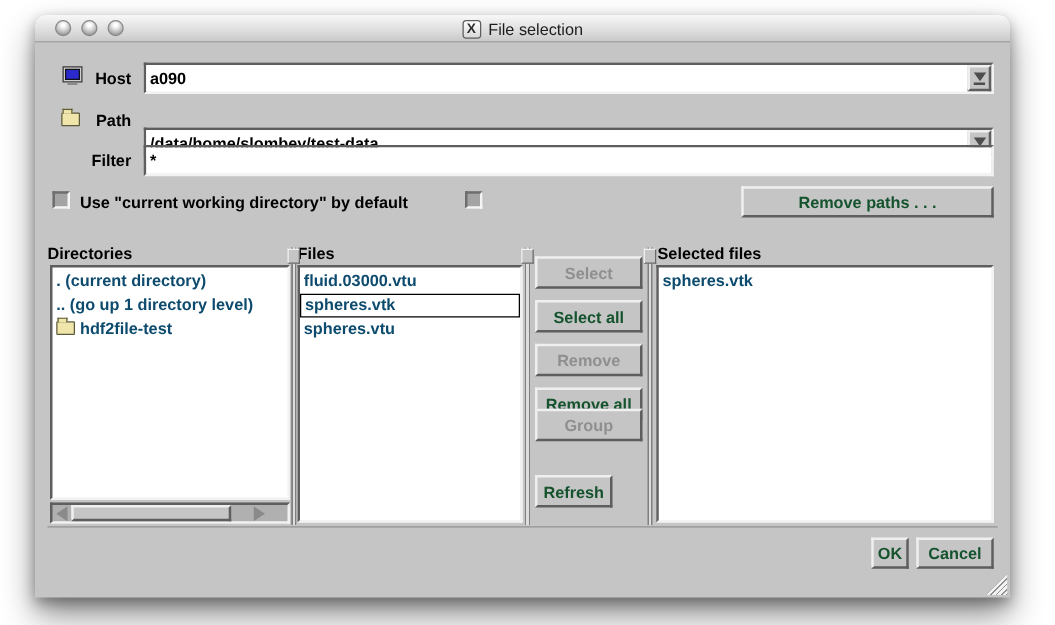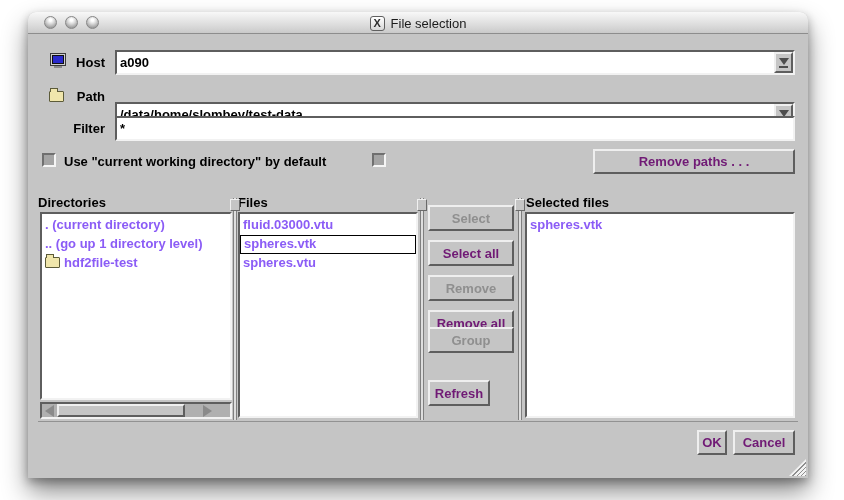--- a/index.html
+++ b/index.html
@@ -72,30 +72,30 @@
 
   
   .cb {
     position: absolute; width: 14px; height: 14px;
     background: #a4a4a4; border: 2px solid; border-color: #6f6f6f #f5f5f5 #f5f5f5 #6f6f6f;
   }
 
   .motif-btn {
     position: absolute; border: 2px solid; border-color: #efefef #5e5e5e #5e5e5e #efefef;
     background: var(--window-bg, #c5c5c5);
-    font-family: "Liberation Sans", sans-serif; font-weight: bold; font-size: 13px; color: #701a75;
+    font-family: "Liberation Sans", sans-serif; font-weight: bold; font-size: 13px; color: #14532d;
     text-align: center; padding: 0;
   }
   .motif-btn.disabled { color: var(--disabled-text, #8f8f8f); }
 
   
   .listbox { position: absolute; overflow: hidden; }
   .list-item {
     height: 19px; line-height: 18px; font-weight: bold; font-size: 13px;
-    padding: 0 3px; white-space: nowrap; overflow: hidden; color:#8b5cf6;
+    padding: 0 3px; white-space: nowrap; overflow: hidden; color:#0c4a6e;
   }
   .list-item.outlined { border: 1px solid var(--outline, #000); line-height: 16px; }
   .list-item .folder-ic { margin-right: 4px; }
 
   .divider {
     position: absolute; top: 186px; height: 222px; width: 4px;
     background: linear-gradient(90deg, #7f7f7f 0 1px, #dedede 1px 3px, #7f7f7f 3px 4px);
   }
   .sash {
     position: absolute; top: 187px; width: 10px; height: 12px;

